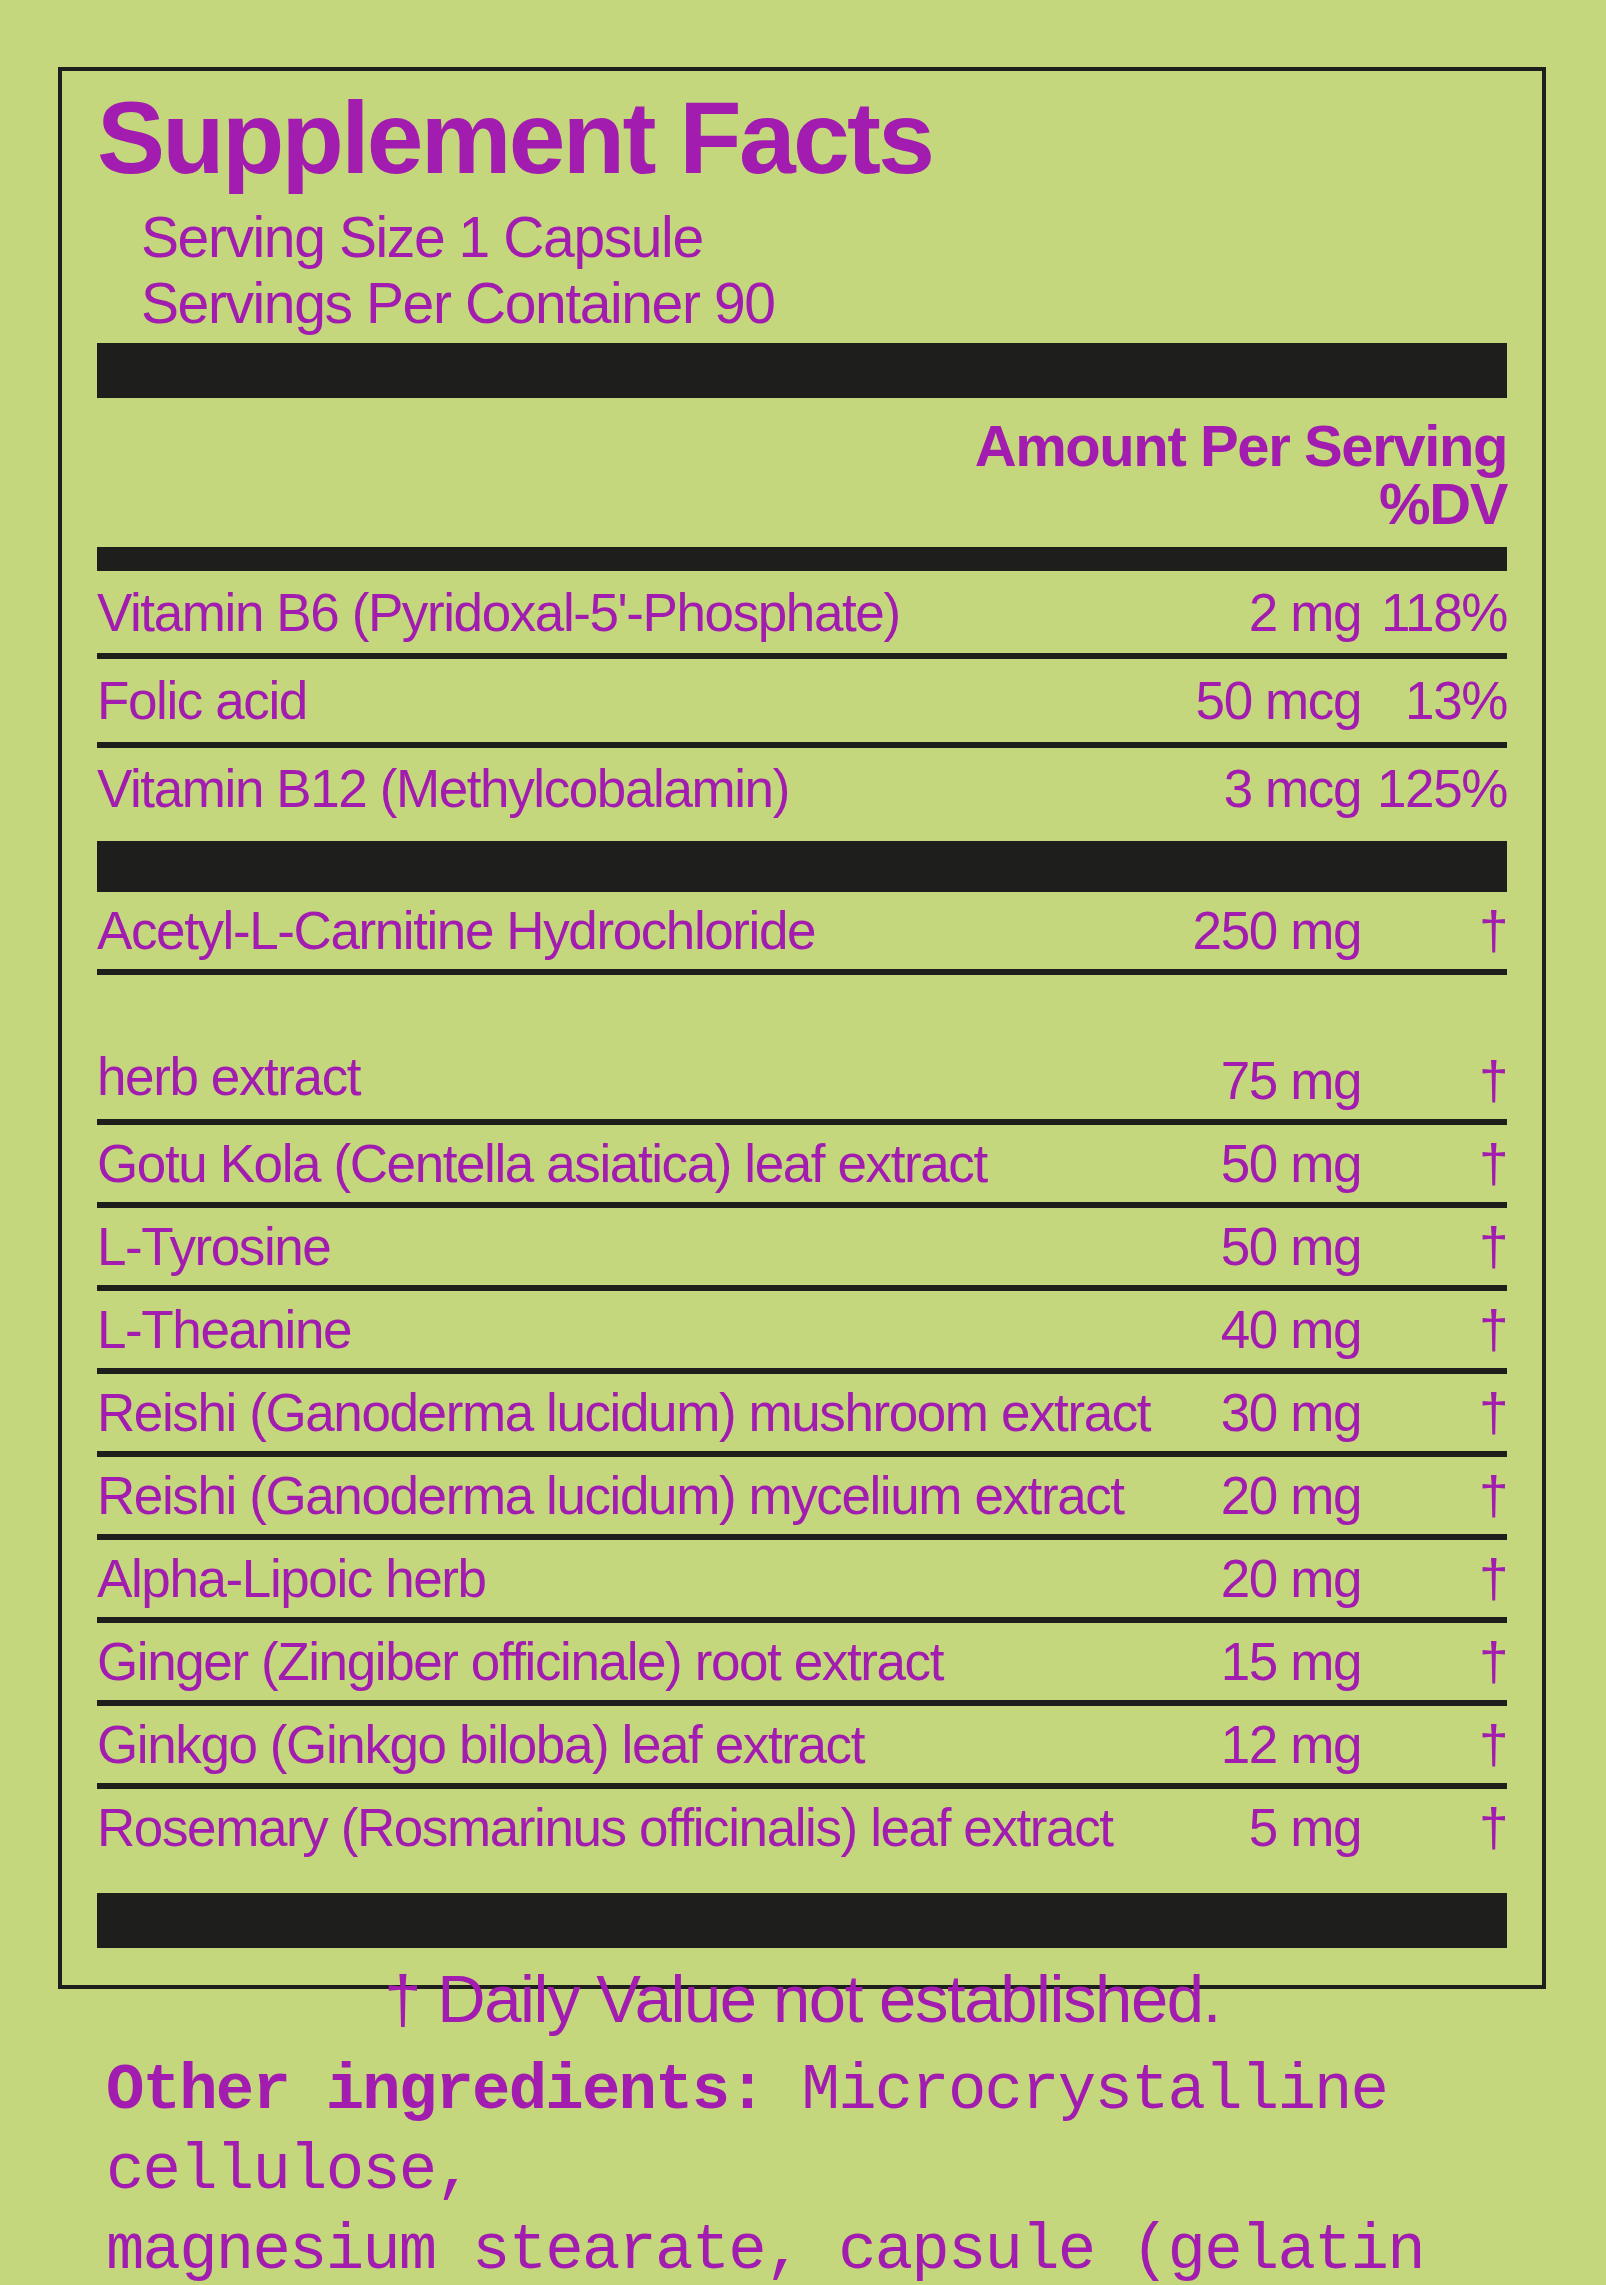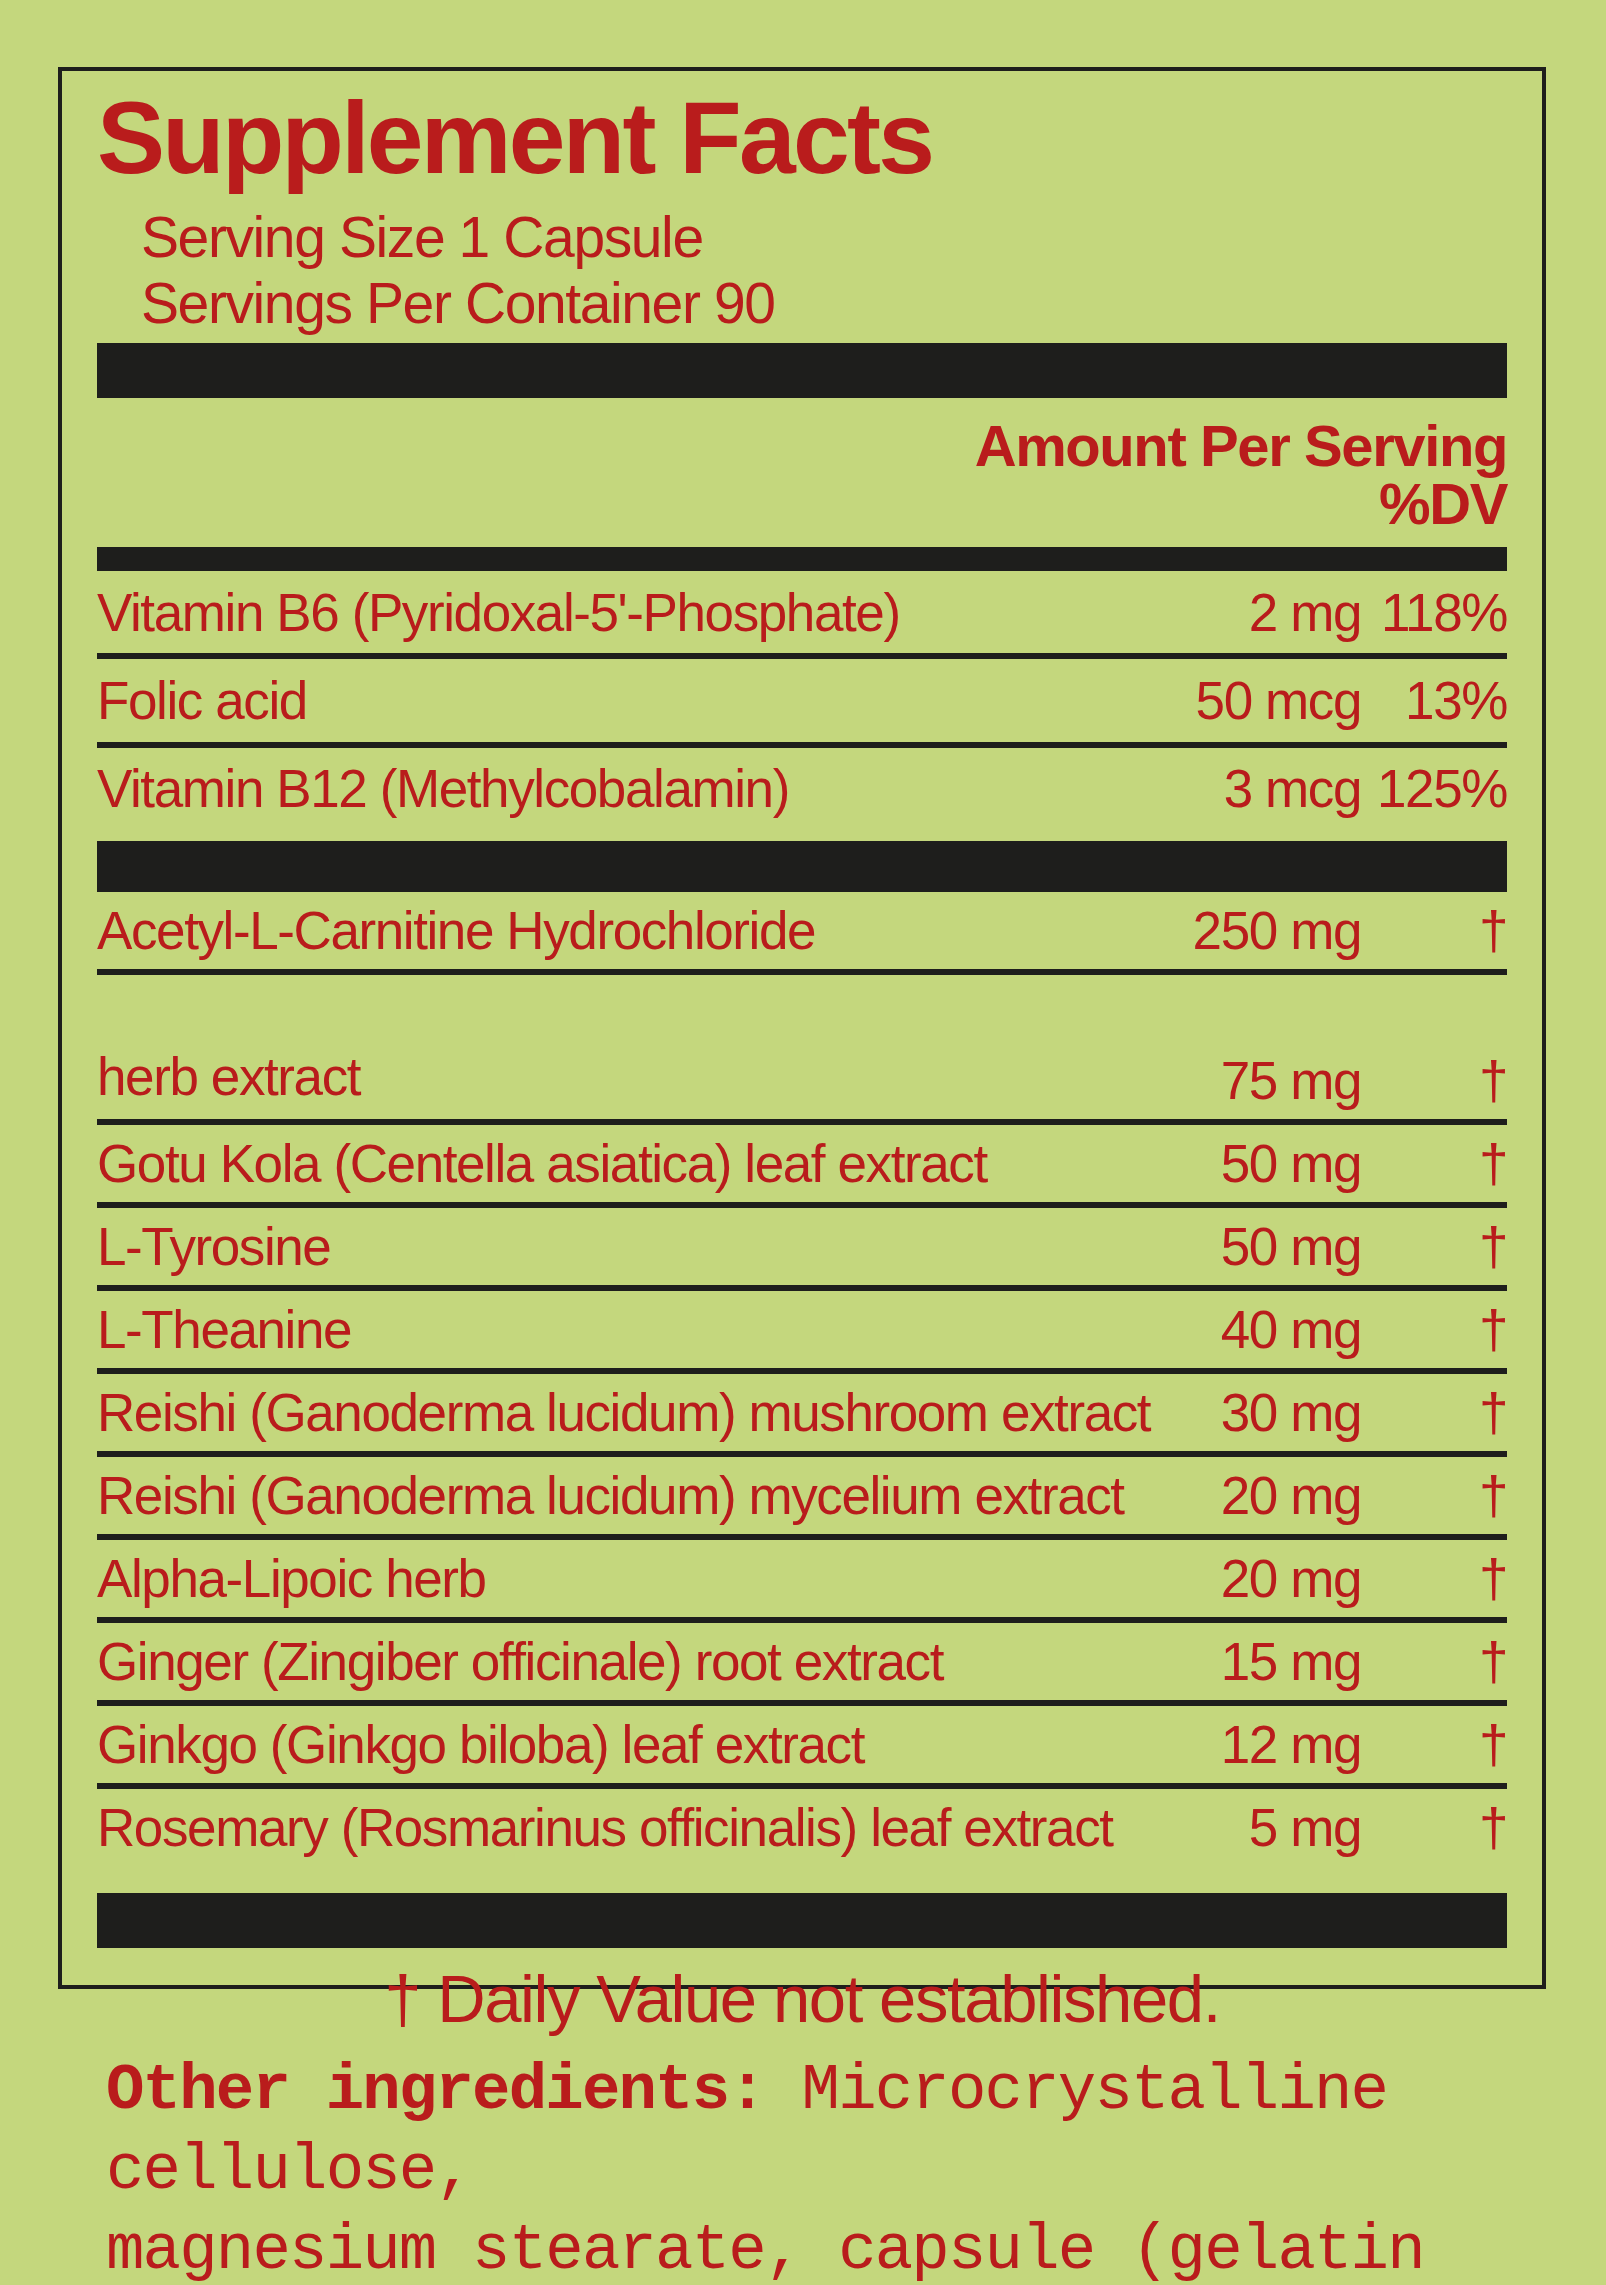--- a/index.html
+++ b/index.html
@@ -5,21 +5,21 @@
   html, body {
     margin: 0;
     padding: 0;
     background: #c4d77d;
   }
   .canvas {
     position: relative;
     width: 1606px;
     height: 2285px;
     background: #c4d77d;
-    color: #b91c1c;
+    color: #a21caf;
     font-family: "Liberation Sans", "DejaVu Sans", sans-serif;
     overflow: hidden;
   }
   .facts-box {
     position: absolute;
     left: 58px;
     top: 67px;
     width: 1488px;
     height: 1922px;
     box-sizing: border-box;

